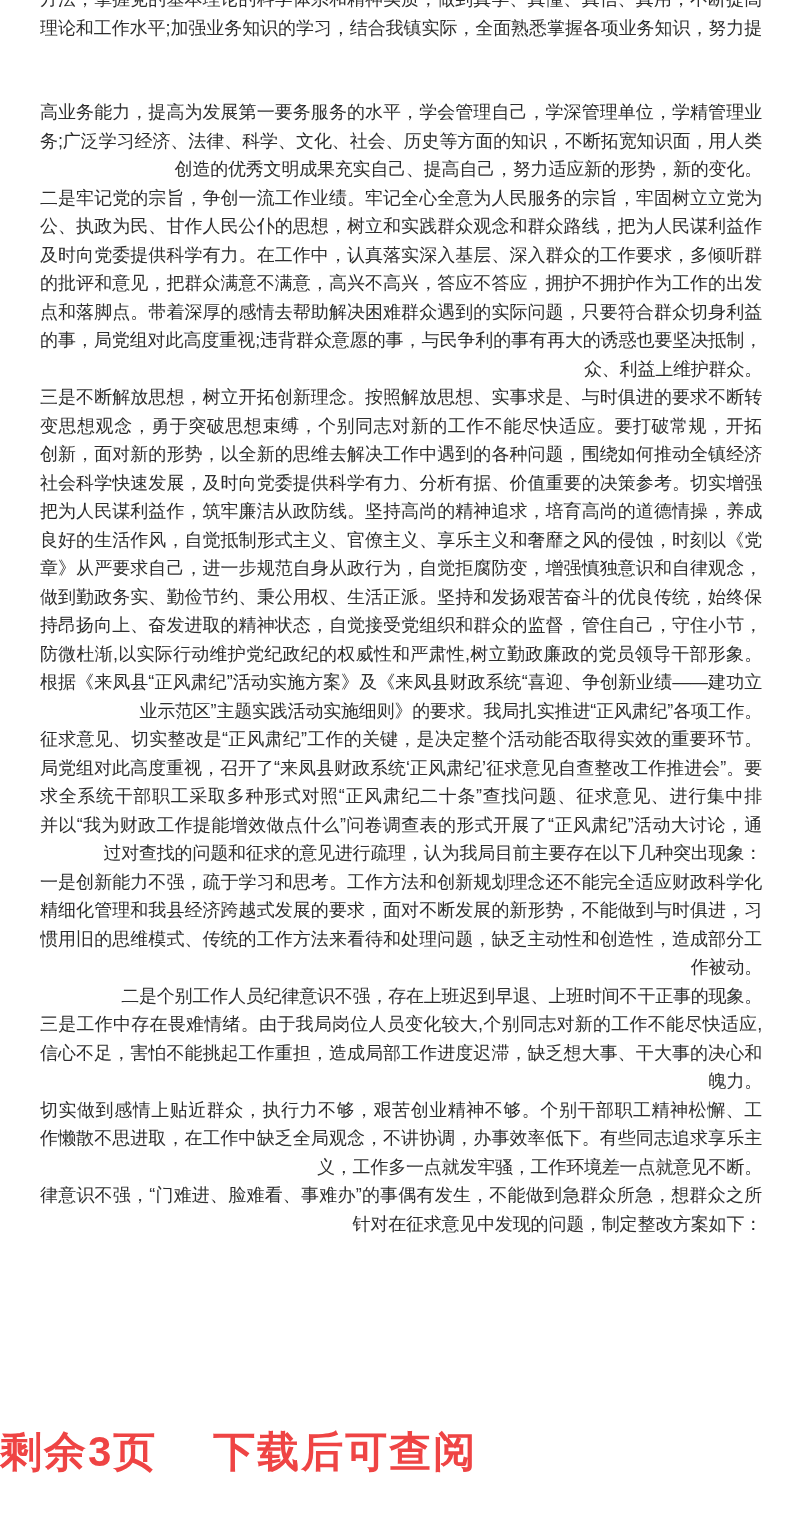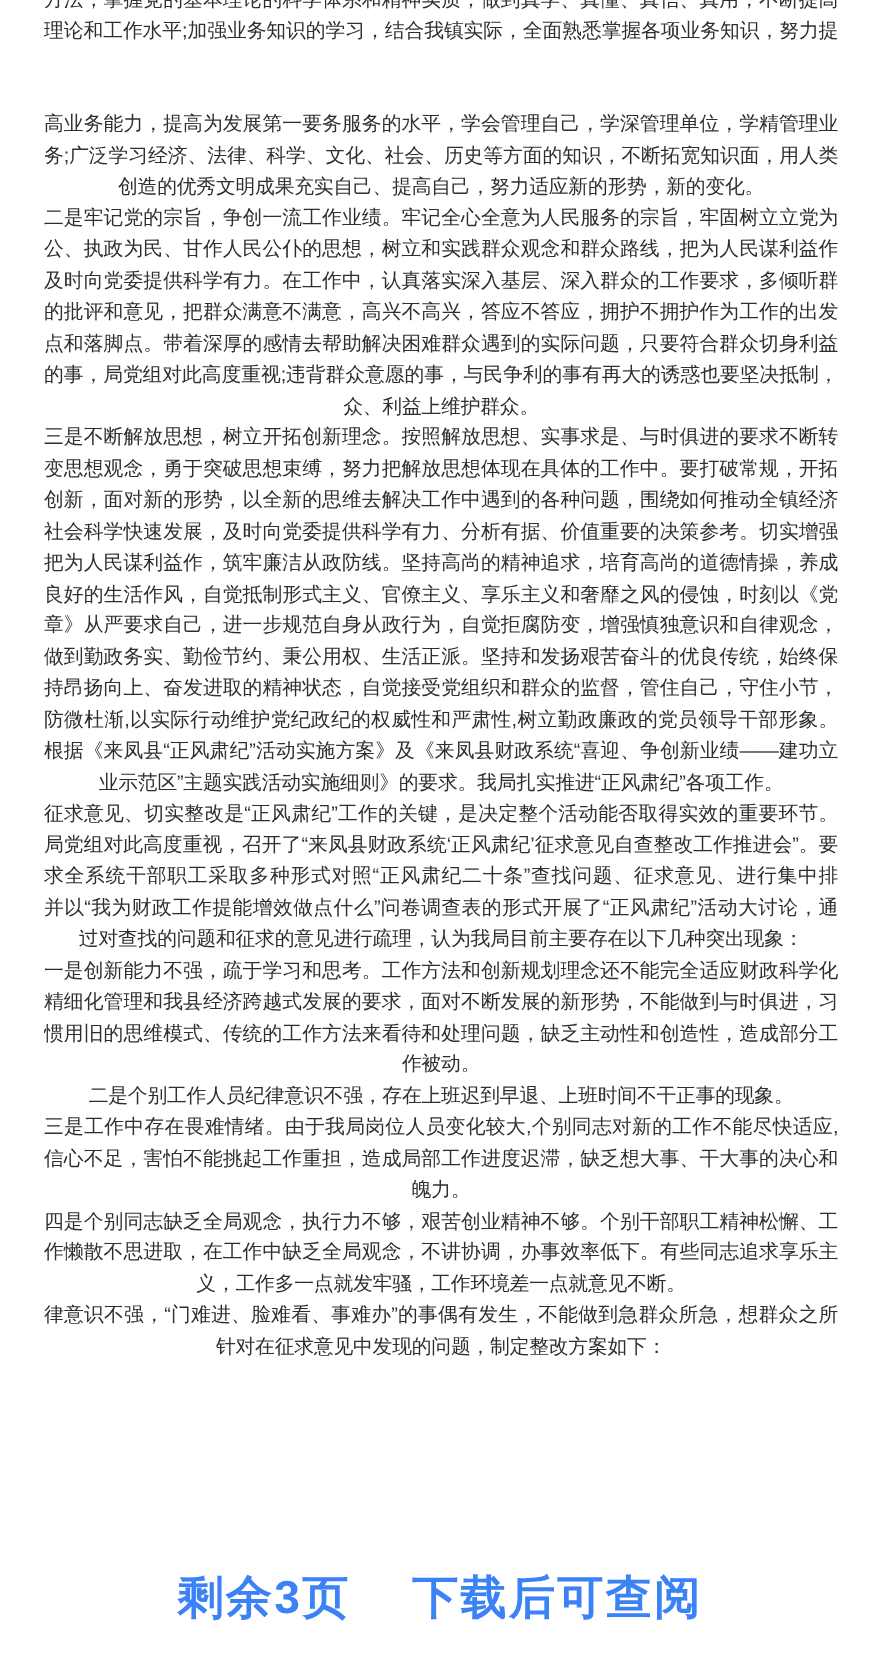--- a/index.html
+++ b/index.html
@@ -26,42 +26,42 @@
     left: 40px;
     width: 722px;
     color: #2e2e2e;
     font-size: 18px;
     letter-spacing: -0.2px;
     line-height: 28.5px;
   }
   .line {
     height: 28.5px;
     overflow: hidden;
-    text-align: center;
+    text-align: right;
     white-space: normal;
   }
   
   .line.fill {
     text-align: justify;
     text-align-last: justify;
   }
   
   .line.gap {
     margin-top: 56px;
   }
   .footer-banner {
     position: absolute;
     top: 1424px;
     left: 0;
     width: 800px;
-    text-align: center;
+    text-align: left;
     font-size: 42px;
     font-weight: 700;
     letter-spacing: 2px;
-    color: #3b82f6;
+    color: #ef4444;
     white-space: nowrap;
   }
   .footer-banner .hint-right {
     display: inline-block;
     margin-left: 56px;
   }
 </style>
 </head>
 <body>
 
@@ -74,21 +74,21 @@
       <div class="line fill">务;广泛学习经济、法律、科学、文化、社会、历史等方面的知识，不断拓宽知识面，用人类</div>
       <div class="line">创造的优秀文明成果充实自己、提高自己，努力适应新的形势，新的变化。</div>
       <div class="line fill">二是牢记党的宗旨，争创一流工作业绩。牢记全心全意为人民服务的宗旨，牢固树立立党为</div>
       <div class="line fill">公、执政为民、甘作人民公仆的思想，树立和实践群众观念和群众路线，把为人民谋利益作</div>
       <div class="line fill">及时向党委提供科学有力。在工作中，认真落实深入基层、深入群众的工作要求，多倾听群众</div>
       <div class="line fill">的批评和意见，把群众满意不满意，高兴不高兴，答应不答应，拥护不拥护作为工作的出发</div>
       <div class="line fill">点和落脚点。带着深厚的感情去帮助解决困难群众遇到的实际问题，只要符合群众切身利益</div>
       <div class="line fill">的事，局党组对此高度重视;违背群众意愿的事，与民争利的事有再大的诱惑也要坚决抵制，</div>
       <div class="line">众、利益上维护群众。</div>
       <div class="line fill">三是不断解放思想，树立开拓创新理念。按照解放思想、实事求是、与时俱进的要求不断转</div>
-      <div class="line fill">变思想观念，勇于突破思想束缚，努力把解放思想体现在具体的工作中。要打破常规，开拓</div>
+      <div class="line fill">变思想观念，勇于突破思想束缚，个别同志对新的工作不能尽快适应。要打破常规，开拓</div>
       <div class="line fill">创新，面对新的形势，以全新的思维去解决工作中遇到的各种问题，围绕如何推动全镇经济</div>
       <div class="line fill">社会科学快速发展，及时向党委提供科学有力、分析有据、价值重要的决策参考。切实增强</div>
       <div class="line fill">把为人民谋利益作，筑牢廉洁从政防线。坚持高尚的精神追求，培育高尚的道德情操，养成</div>
       <div class="line fill">良好的生活作风，自觉抵制形式主义、官僚主义、享乐主义和奢靡之风的侵蚀，时刻以《党</div>
       <div class="line fill">章》从严要求自己，进一步规范自身从政行为，自觉拒腐防变，增强慎独意识和自律观念，</div>
       <div class="line fill">做到勤政务实、勤俭节约、秉公用权、生活正派。坚持和发扬艰苦奋斗的优良传统，始终保</div>
       <div class="line fill">持昂扬向上、奋发进取的精神状态，自觉接受党组织和群众的监督，管住自己，守住小节，</div>
       <div class="line fill">防微杜渐,以实际行动维护党纪政纪的权威性和严肃性,树立勤政廉政的党员领导干部形象。</div>
       <div class="line fill">根据《来凤县“正风肃纪”活动实施方案》及《来凤县财政系统“喜迎、争创新业绩——建功立</div>
       <div class="line">业示范区”主题实践活动实施细则》的要求。我局扎实推进“正风肃纪”各项工作。</div>
@@ -98,21 +98,21 @@
       <div class="line fill">并以“我为财政工作提能增效做点什么”问卷调查表的形式开展了“正风肃纪”活动大讨论，通</div>
       <div class="line">过对查找的问题和征求的意见进行疏理，认为我局目前主要存在以下几种突出现象：</div>
       <div class="line fill">一是创新能力不强，疏于学习和思考。工作方法和创新规划理念还不能完全适应财政科学化</div>
       <div class="line fill">精细化管理和我县经济跨越式发展的要求，面对不断发展的新形势，不能做到与时俱进，习</div>
       <div class="line fill">惯用旧的思维模式、传统的工作方法来看待和处理问题，缺乏主动性和创造性，造成部分工</div>
       <div class="line">作被动。</div>
       <div class="line">二是个别工作人员纪律意识不强，存在上班迟到早退、上班时间不干正事的现象。</div>
       <div class="line fill">三是工作中存在畏难情绪。由于我局岗位人员变化较大,个别同志对新的工作不能尽快适应,</div>
       <div class="line fill">信心不足，害怕不能挑起工作重担，造成局部工作进度迟滞，缺乏想大事、干大事的决心和</div>
       <div class="line">魄力。</div>
-      <div class="line fill">四是个别同志缺乏全局观念，执行力不够，艰苦创业精神不够。个别干部职工精神松懈、工</div>
+      <div class="line fill">切实做到感情上贴近群众，执行力不够，艰苦创业精神不够。个别干部职工精神松懈、工</div>
       <div class="line fill">作懒散不思进取，在工作中缺乏全局观念，不讲协调，办事效率低下。有些同志追求享乐主</div>
       <div class="line">义，工作多一点就发牢骚，工作环境差一点就意见不断。</div>
       <div class="line fill">律意识不强，“门难进、脸难看、事难办”的事偶有发生，不能做到急群众所急，想群众之所</div>
       <div class="line">针对在征求意见中发现的问题，制定整改方案如下：</div>
     </div>
 
   <div class="footer-banner">
     <span class="hint-left">剩余3页</span><span class="hint-right">下载后可查阅</span>
   </div>
 

